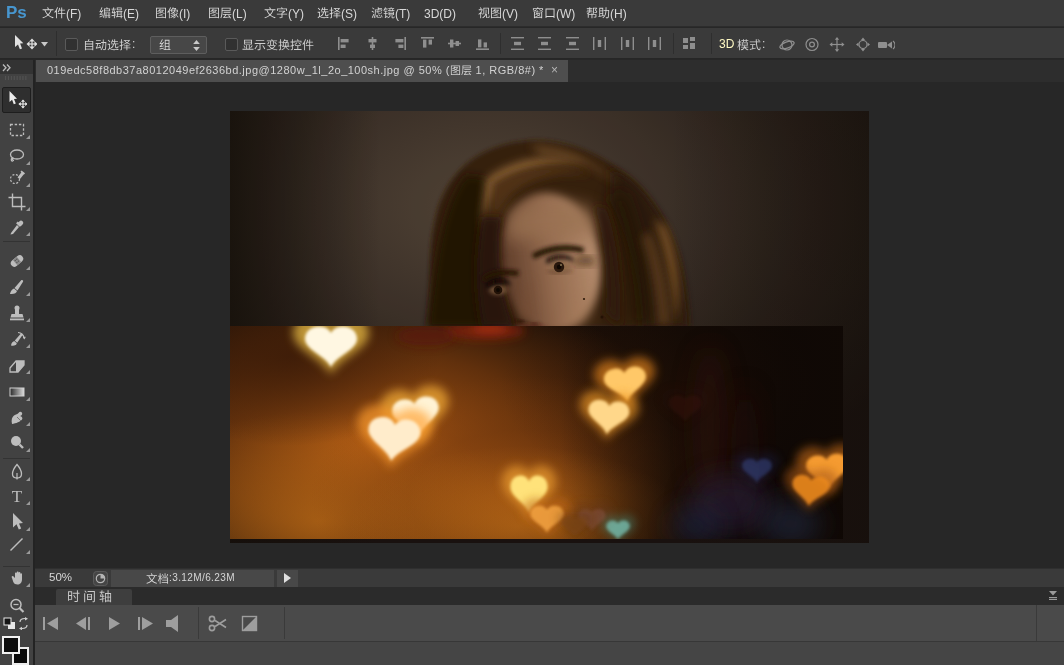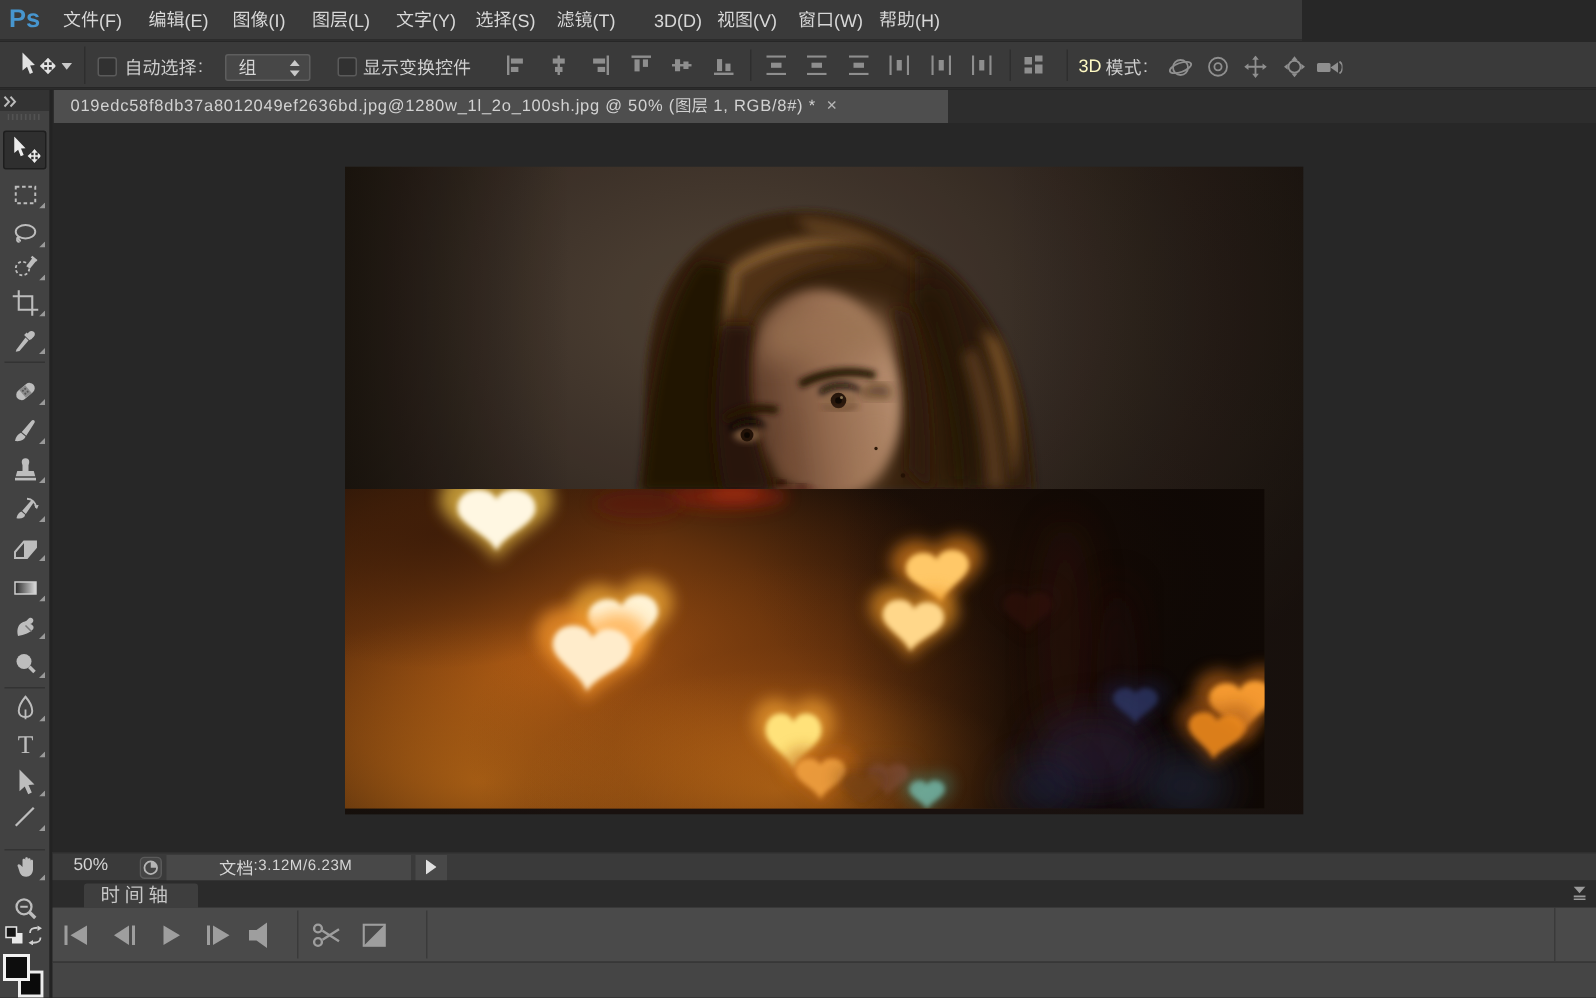--- a/index.html
+++ b/index.html
@@ -1,20 +1,20 @@
 <!DOCTYPE html>
 <html><head><meta charset="utf-8"><style>
 
 *{margin:0;padding:0;box-sizing:border-box}
 html,body{width:1064px;height:665px;overflow:hidden;background:#272727;font-family:"Liberation Sans",sans-serif}
 .abs{position:absolute}
-#menubar{position:absolute;left:0;top:0;width:868px;height:27px;background:#3a3a3a;border-bottom:1px solid #2c2c2c}
+#menubar{position:absolute;left:0;top:0;width:1064px;height:27px;background:#3a3a3a;border-bottom:1px solid #2c2c2c}
 #optbar{position:absolute;left:0;top:28px;width:1064px;height:31px;background:#3a3a3a;border-bottom:1px solid #262626}
 #tabbar{position:absolute;left:35px;top:60px;width:1029px;height:22px;background:#2d2d2d}
-#tab{position:absolute;left:1px;top:0;width:596px;height:22px;background:#4e4e4e;font-size:11px;letter-spacing:0.5px;color:#d2d2d2;white-space:nowrap;line-height:21px;padding-left:11px}
+#tab{position:absolute;left:1px;top:0;width:532px;height:22px;background:#4e4e4e;font-size:11px;letter-spacing:0.5px;color:#d2d2d2;white-space:nowrap;line-height:21px;padding-left:11px}
 #toolbar{position:absolute;left:0;top:60px;width:33px;height:605px;background:#424242}
 #tooldiv{position:absolute;left:33px;top:60px;width:2px;height:605px;background:#232323}
 #canvas{position:absolute;left:35px;top:82px;width:1029px;height:486px;background:#272727}
 #statusbar{position:absolute;left:35px;top:568px;width:1029px;height:19px;background:#3a3a3a;border-top:1px solid #2f2f2f}
 #tlhead{position:absolute;left:35px;top:587px;width:1029px;height:18px;background:#2b2b2b}
 #tltab{position:absolute;left:21px;top:2px;width:76px;height:16px;background:#3e3e3e;border-radius:2px 2px 0 0}
 #tlbody{position:absolute;left:35px;top:605px;width:1029px;height:36px;background:#4a4a4a}
 #tlbot{position:absolute;left:35px;top:641px;width:1029px;height:24px;background:#454545;border-top:1px solid #373737}
 .mtxt{position:absolute;top:7px;font-size:12px;color:#d8d8d8}
 .sep{position:absolute;width:1px;background:#2e2e2e}
@@ -85,21 +85,21 @@
 <svg style="position:absolute;left:317px;top:7px;opacity:1" width="24" height="14" viewBox="0 0 24 14">
       <use href="#g28" fill="#d8d8d8" transform="translate(0,10.32) scale(0.012,-0.012)"></use>
       <use href="#g11" fill="#d8d8d8" transform="translate(12,10.32) scale(0.012,-0.012)"></use>
     </svg>
 <div class="mtxt" style="left:341px">(S)</div>
 <svg style="position:absolute;left:371px;top:7px;opacity:1" width="24" height="14" viewBox="0 0 24 14">
       <use href="#g19" fill="#d8d8d8" transform="translate(0,10.32) scale(0.012,-0.012)"></use>
       <use href="#g29" fill="#d8d8d8" transform="translate(12,10.32) scale(0.012,-0.012)"></use>
     </svg>
 <div class="mtxt" style="left:395px">(T)</div>
-<div class="mtxt" style="left:436px">3D(D)</div>
+<div class="mtxt" style="left:424px">3D(D)</div>
 <svg style="position:absolute;left:478px;top:7px;opacity:1" width="24" height="14" viewBox="0 0 24 14">
       <use href="#g25" fill="#d8d8d8" transform="translate(0,10.32) scale(0.012,-0.012)"></use>
       <use href="#g6" fill="#d8d8d8" transform="translate(12,10.32) scale(0.012,-0.012)"></use>
     </svg>
 <div class="mtxt" style="left:502px">(V)</div>
 <svg style="position:absolute;left:532px;top:7px;opacity:1" width="24" height="14" viewBox="0 0 24 14">
       <use href="#g21" fill="#d8d8d8" transform="translate(0,10.32) scale(0.012,-0.012)"></use>
       <use href="#g5" fill="#d8d8d8" transform="translate(12,10.32) scale(0.012,-0.012)"></use>
     </svg>
 <div class="mtxt" style="left:556px">(W)</div>

